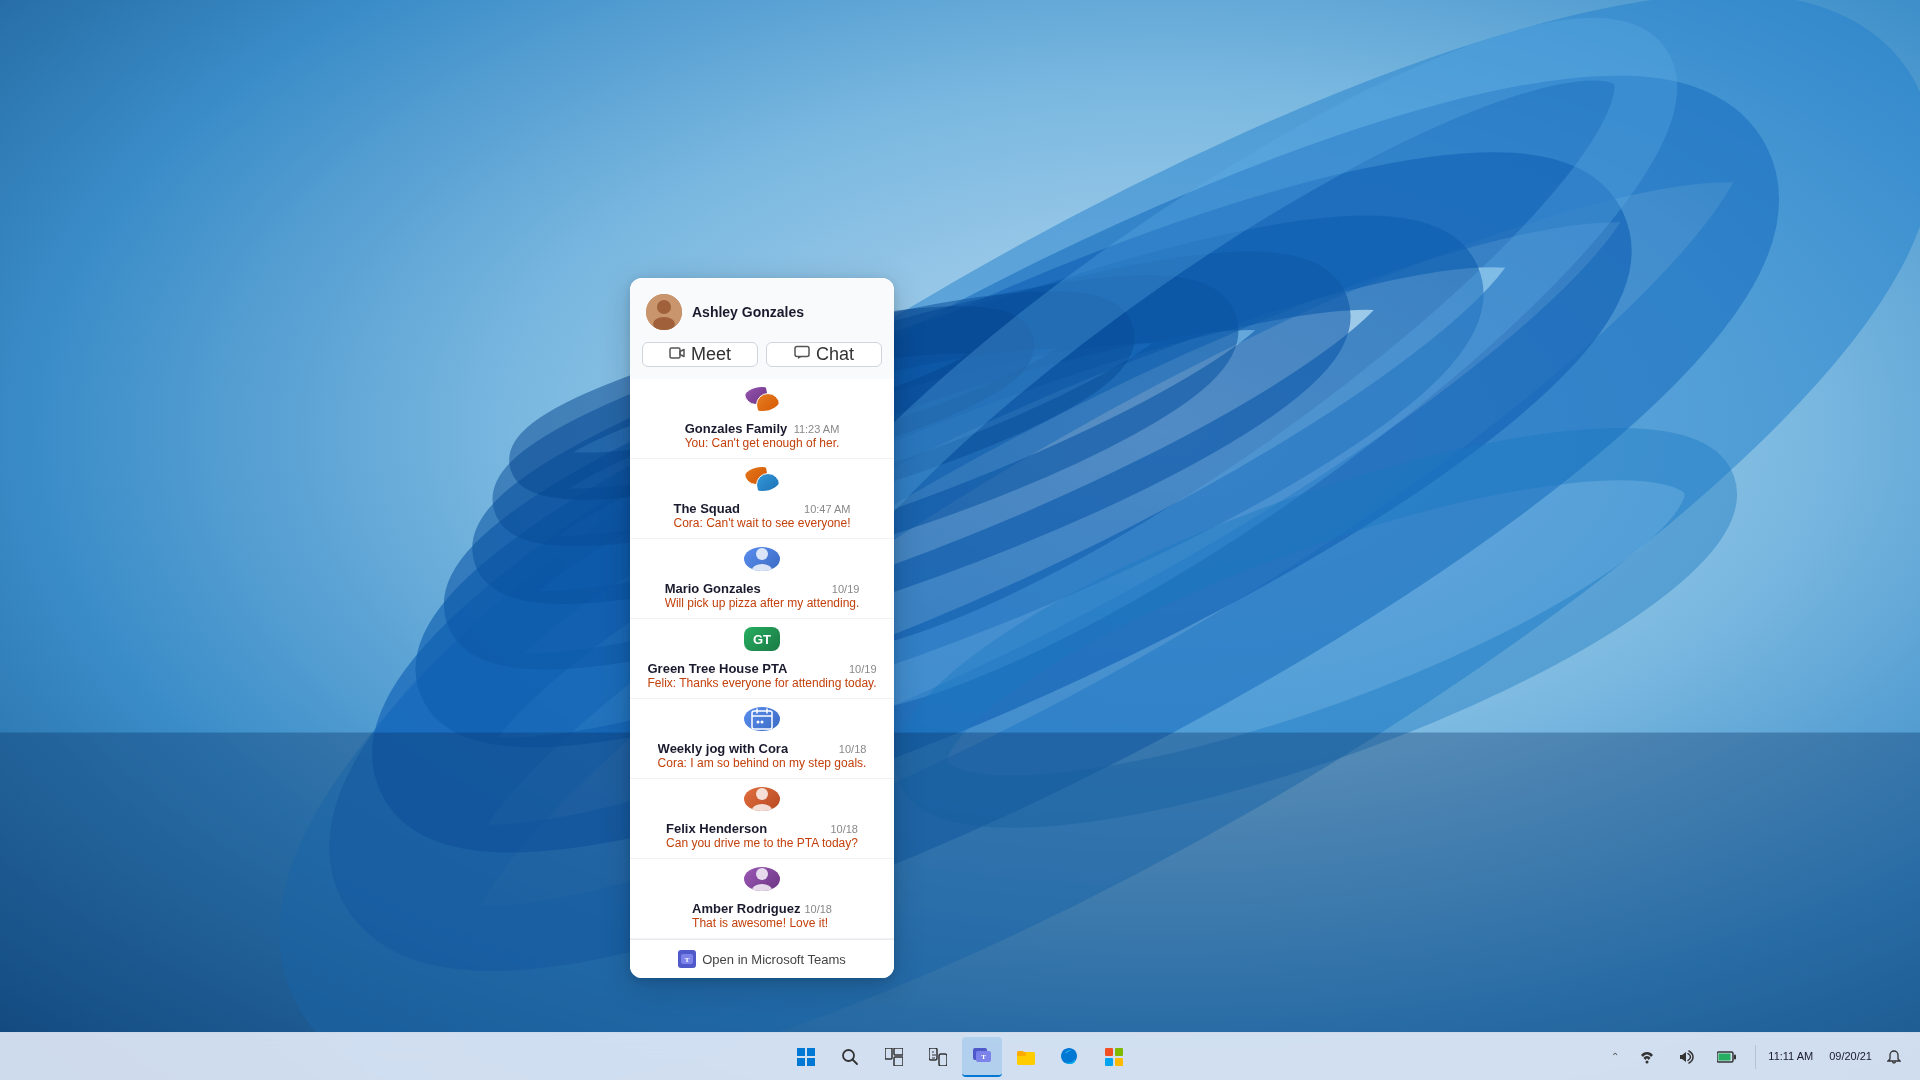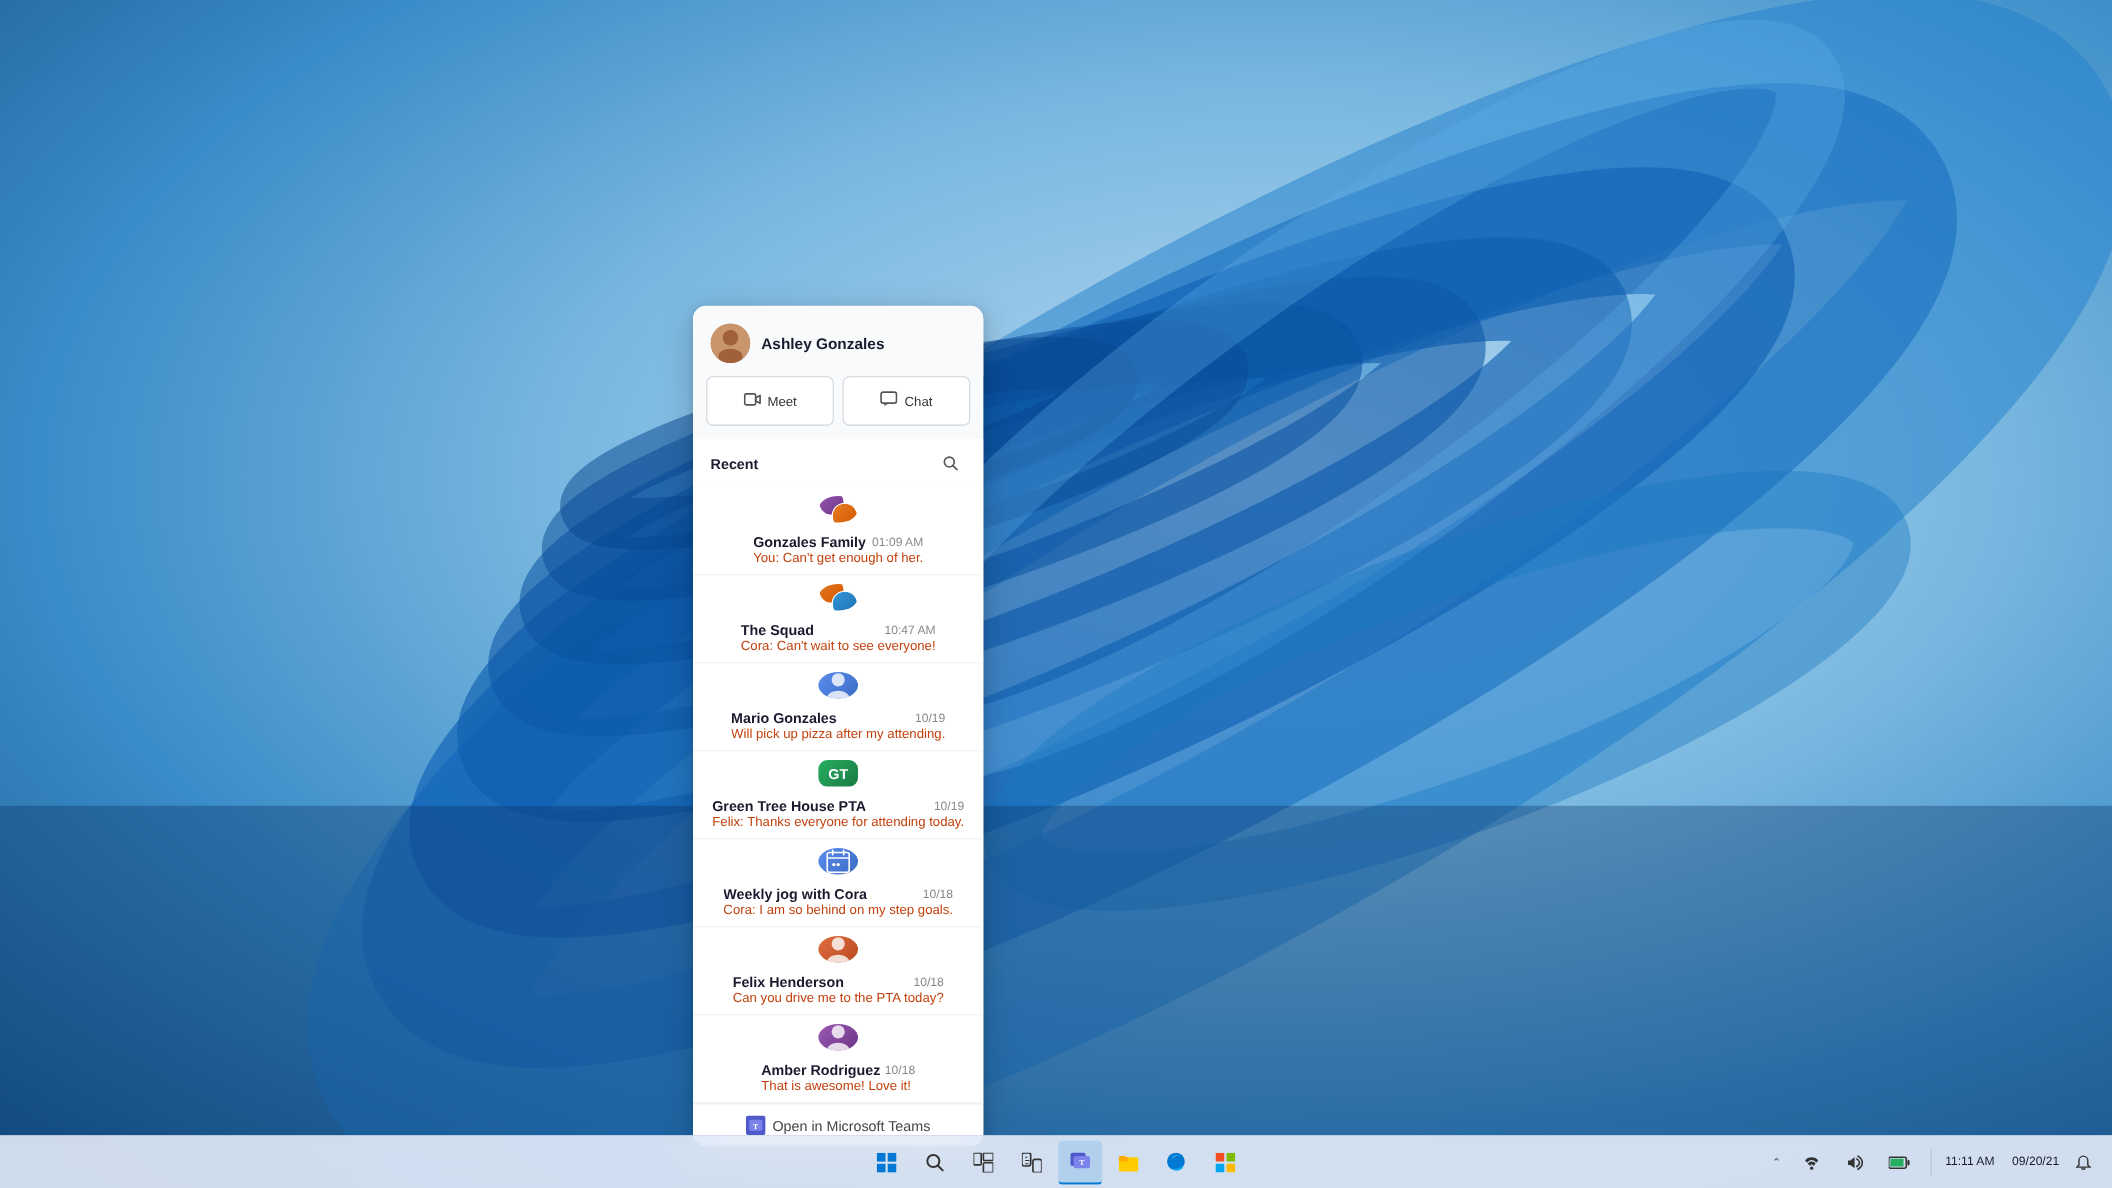--- a/index.html
+++ b/index.html
@@ -121,30 +121,30 @@
     }
 
     .action-buttons {
       display: flex;
       gap: 8px;
       padding: 0 12px 12px;
     }
 
     .action-btn {
       flex: 1;
-      padding: 12px 12px;
+      padding: 1px 12px;
       border: 1px solid #d0d5dd;
       border-radius: 6px;
       background: white;
       cursor: pointer;
       display: flex;
       align-items: center;
       justify-content: center;
       gap: 6px;
-      font-size: 12px;
+      font-size: 18px;
       color: #333;
       font-family: 'Segoe UI', sans-serif;
     }
 
     .action-btn .btn-icon {
       font-size: 14px;
     }
 
     .recent-section {
       padding: 8px 16px 4px;
@@ -344,45 +344,34 @@
         <span class="btn-icon">
           <svg width="16" height="16" viewBox="0 0 16 16" fill="none">
             <rect x="1" y="1.5" width="14" height="10" rx="2" stroke="#555" stroke-width="1.5" fill="none"></rect>
             <path d="M4 14L4 11.5H8L4 14Z" fill="#555"></path>
           </svg>
         </span>
         <span>Chat</span>
       </button>
     </div>
 
-    <div class="recent-section">
-      <div class="recent-header">
-        <span class="recent-label">Recent</span>
-        <div class="search-icon-btn">
-          <svg width="14" height="14" viewBox="0 0 14 14" fill="none">
-            <circle cx="6" cy="6" r="4.5" stroke="#555" stroke-width="1.5"></circle>
-            <line x1="9.5" y1="9.5" x2="13" y2="13" stroke="#555" stroke-width="1.5" stroke-linecap="round"></line>
-          </svg>
-        </div>
-      </div>
-    </div>
 
     <div class="chat-list">
 
       <div class="chat-item">
         <div class="chat-avatar" style="background:transparent;">
           <div class="group-avatar">
             <div class="av1" style="background: linear-gradient(135deg,#9b59b6,#6c3483);"></div>
             <div class="av2" style="background: linear-gradient(135deg,#e67e22,#d35400);"></div>
           </div>
         </div>
         <div class="chat-content">
           <div class="chat-name-row">
             <span class="chat-name">Gonzales Family</span>
-            <span class="chat-time">01:09 AM</span>
+            <span class="chat-time">11:23 AM</span>
           </div>
           <div class="chat-preview">You: Can't get enough of her.</div>
         </div>
       </div>
 
       <div class="chat-item">
         <div class="chat-avatar" style="background:transparent;">
           <div class="group-avatar">
             <div class="av1" style="background: linear-gradient(135deg,#e67e22,#d35400);"></div>
             <div class="av2" style="background: linear-gradient(135deg,#3498db,#1a6dad);"></div>

